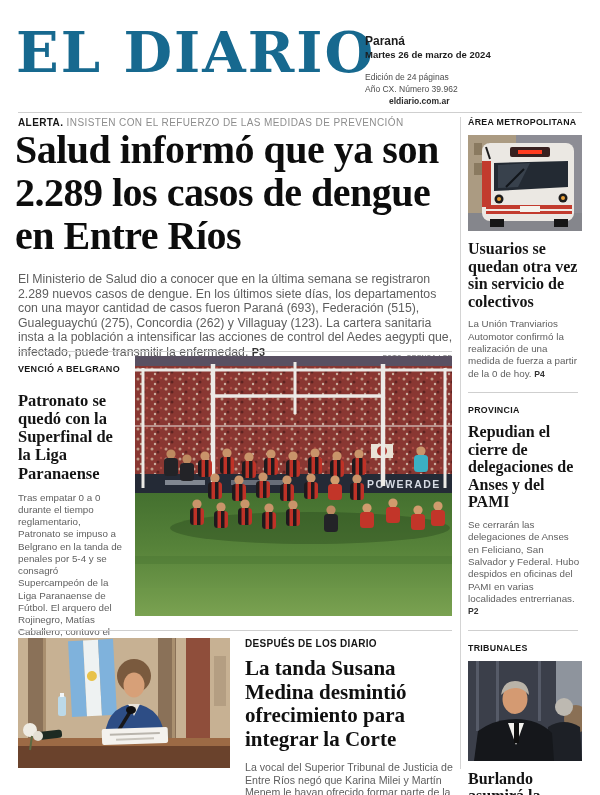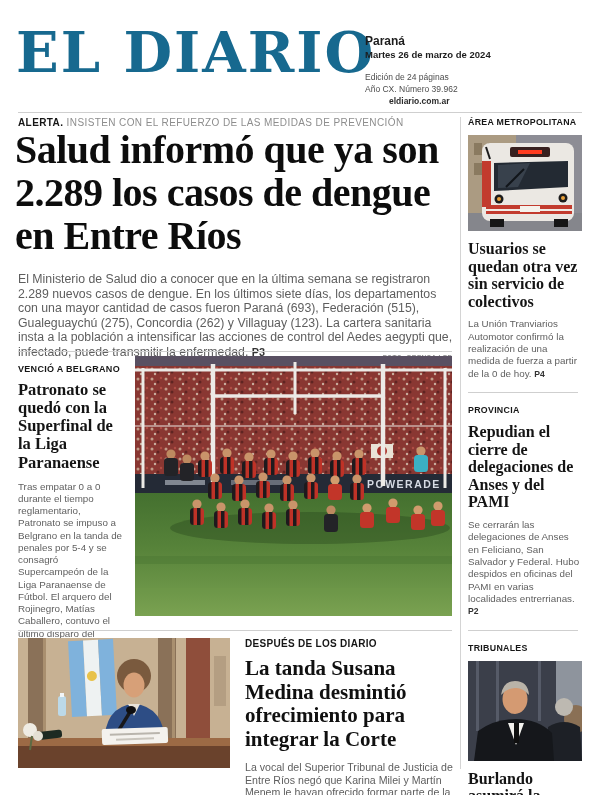--- a/index.html
+++ b/index.html
@@ -41,21 +41,21 @@
   }
   .pref { font-weight:bold; color:#333; font-size:.88em; }
   .mid-rule { left:18px; width:434px; top:351px; }
   .photo-credit {
     position:absolute; left:18px; top:354px; width:434px;
     text-align:right; font-size:6.5px; font-weight:bold; letter-spacing:.4px; color:#8c8c8c;
   }
 
   
   .sports-col { position:absolute; left:18px; top:364px; width:106px; }
-  .sec-kicker { font-size:9px; font-weight:bold; letter-spacing:.3px; color:#161616; margin-bottom:7px; }
+  .sec-kicker { font-size:9px; font-weight:bold; letter-spacing:.3px; color:#161616; margin-bottom:18px; }
   .sec-headline {
     font-family:"Liberation Serif","DejaVu Serif",serif; font-weight:700;
     font-size:16.5px; line-height:1.1; color:#141414; margin-bottom:9px;
   }
   .sec-body { font-size:9.8px; line-height:1.25; color:#616161; }
 
   
   figure svg { display:block; width:100%; height:100%; }
   .main-photo { position:absolute; left:135px; top:356px; width:317px; height:260px;text-decoration:underline; }
   .judge-photo { position:absolute; left:18px; top:638px; width:212px; height:130px; }

